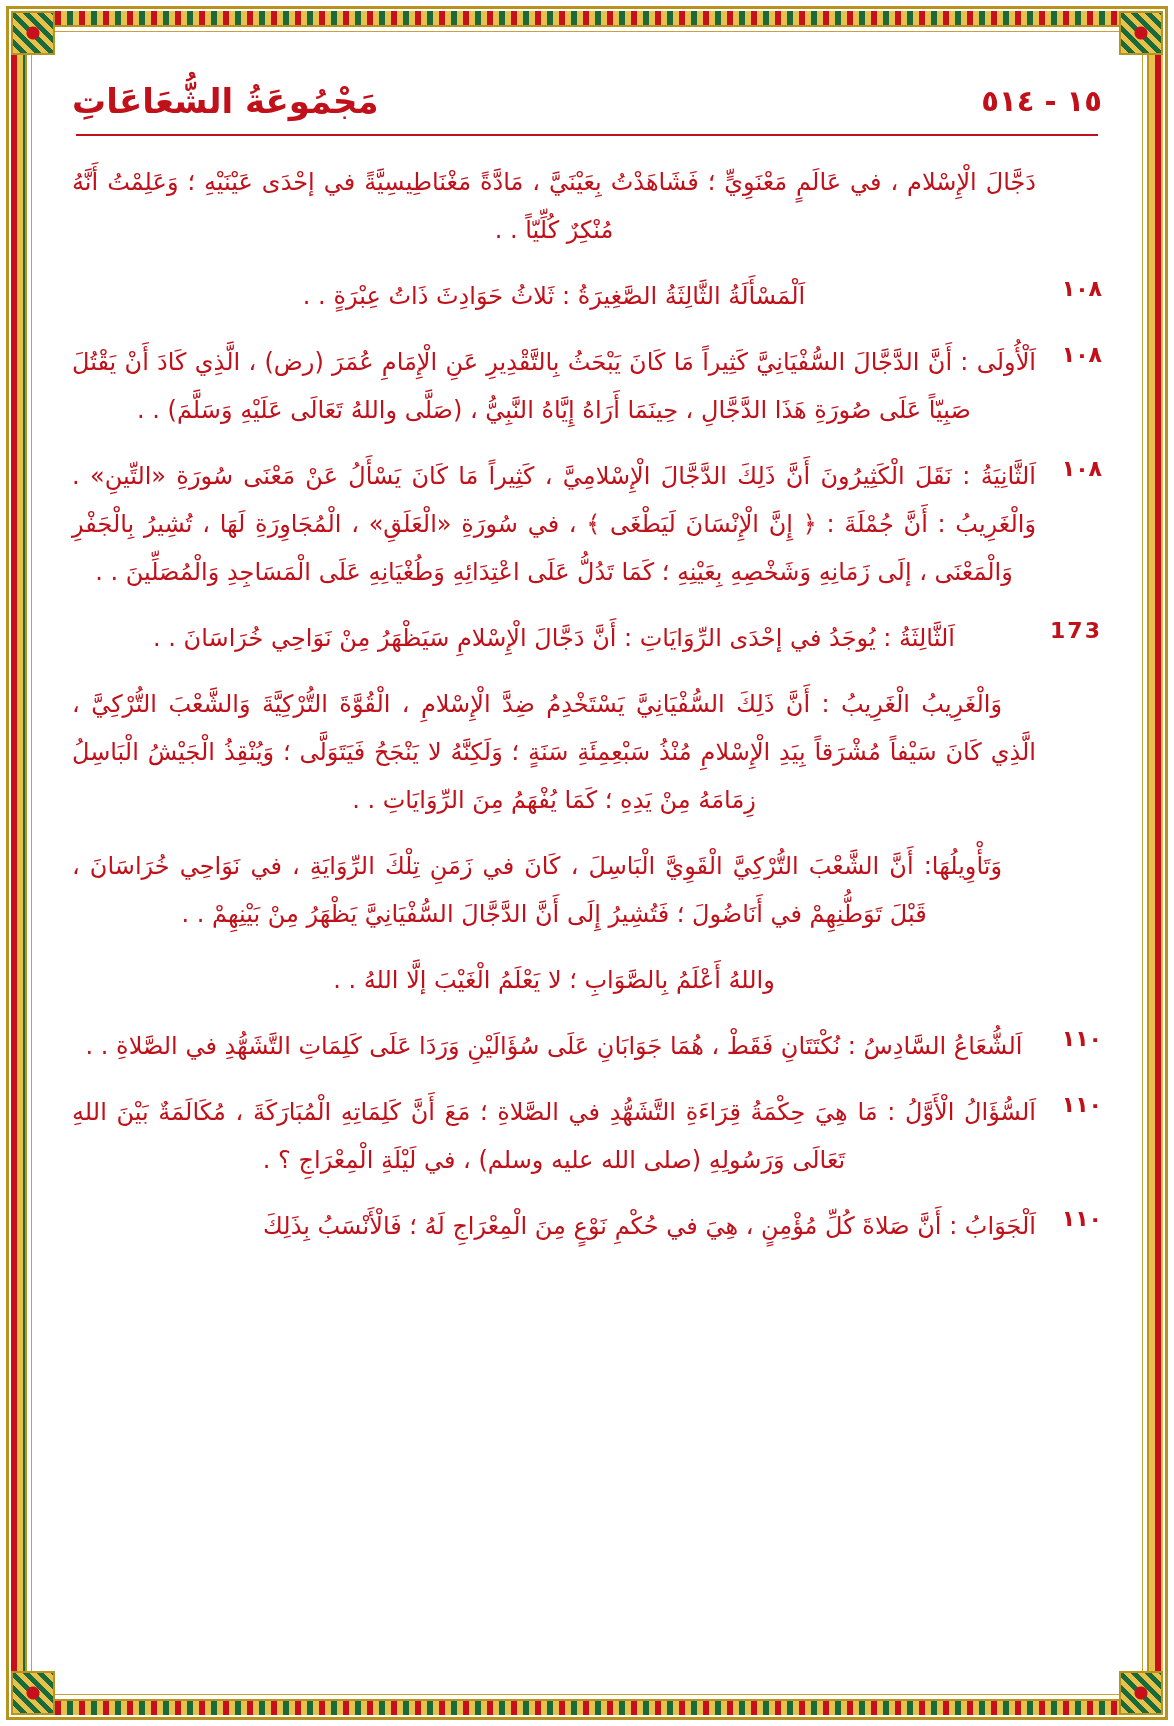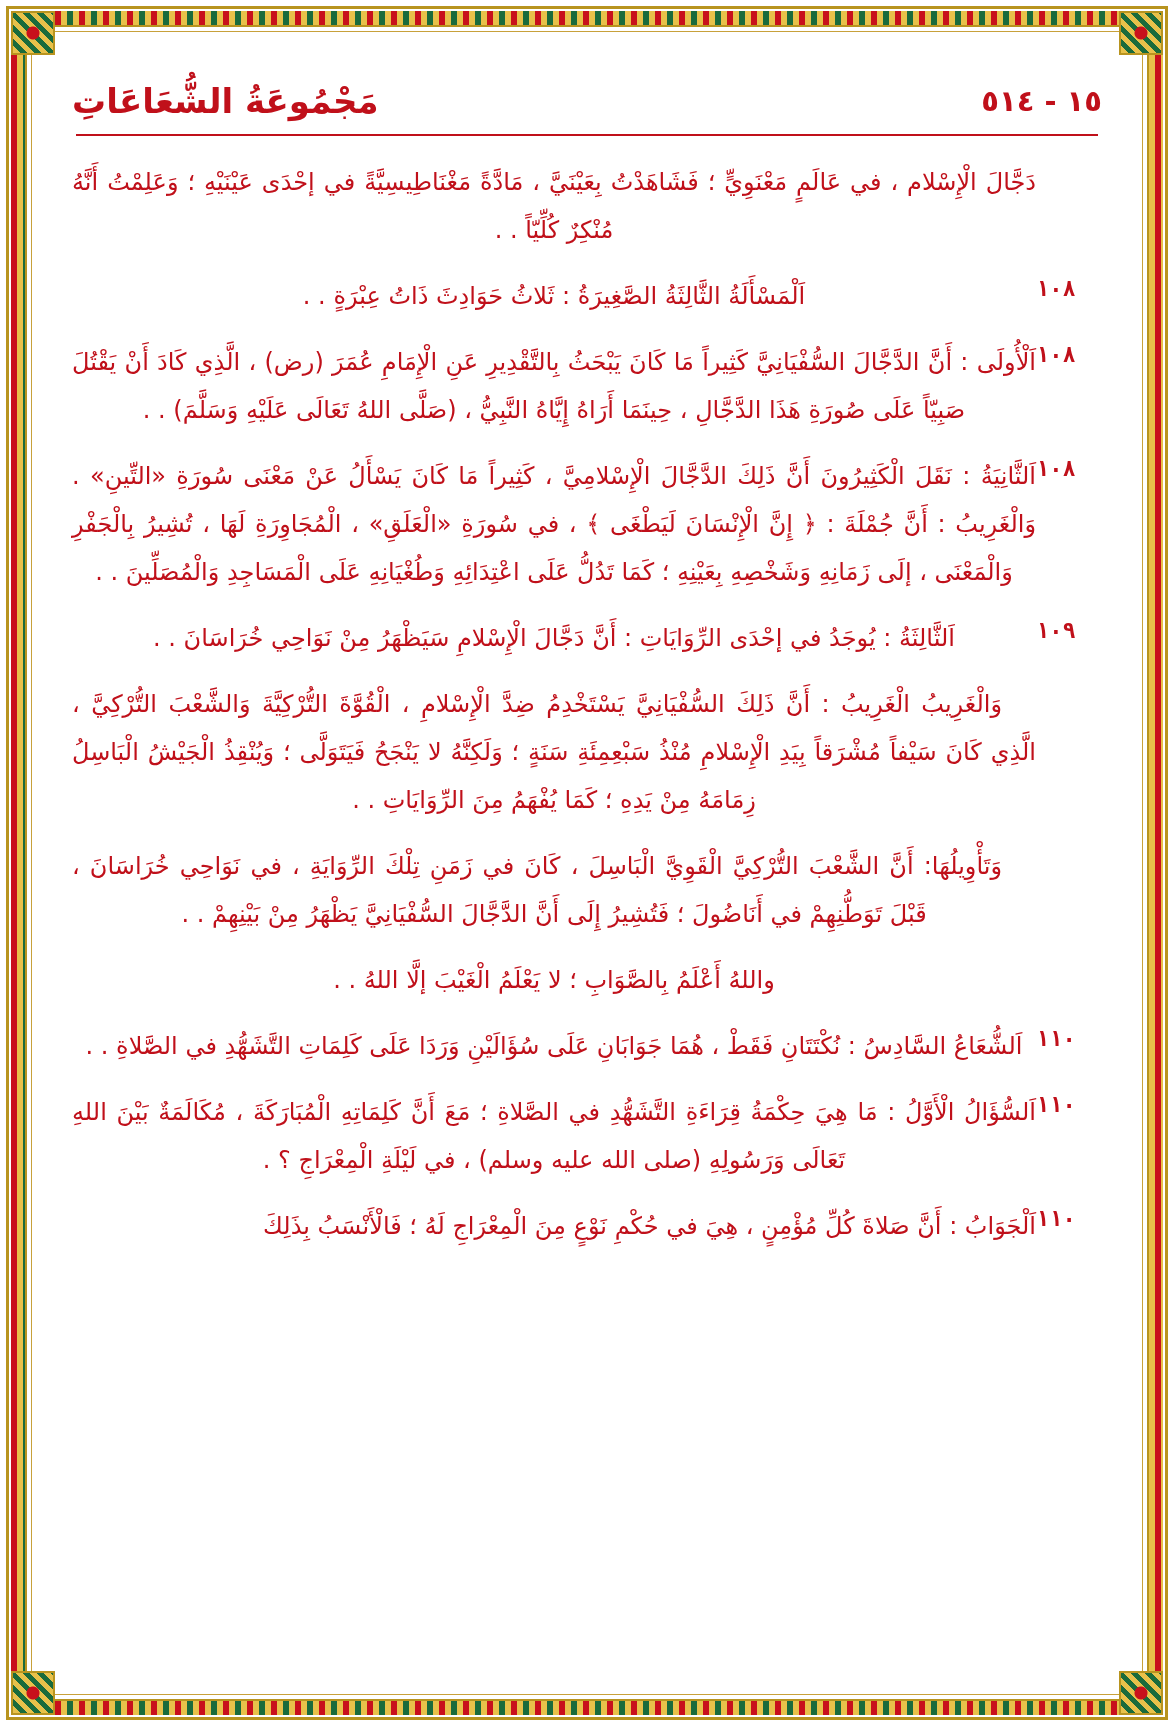--- a/index.html
+++ b/index.html
@@ -121,25 +121,24 @@
     flex-direction: row;
     direction: rtl;
     margin-bottom: 18px;
     align-items: flex-start;
   }
   .num {
     flex: 0 0 66px;
     font-size: 22px;
     font-weight: bold;
     color: #c0101a;
-    text-align: left;
+    text-align: right;
     letter-spacing: 2px;
     padding-top: 4px;
     white-space: nowrap;
-    font-family: Liberation Mono, monospace;
   }
   .num.empty { color: transparent; }
   .body-text {
     flex: 1 1 auto;
     font-size: 24px;
     line-height: 2.0;
     text-align: justify;
     text-align-last: center;
     color: #c0101a;
     direction: rtl;
@@ -178,30 +177,30 @@
       <div class="body-text">دَجَّالَ الْإِسْلام ، في عَالَمٍ مَعْنَوِيٍّ ؛ فَشَاهَدْتُ بِعَيْنَيَّ ، مَادَّةً مَغْنَاطِيسِيَّةً في إحْدَى عَيْنَيْهِ ؛ وَعَلِمْتُ أَنَّهُ مُنْكِرٌ كُلِّيّاً . .</div>
     </div>
 
     <div class="block">
       <div class="num">١٠٨</div>
       <div class="body-text center-last">اَلْمَسْأَلَةُ الثَّالِثَةُ الصَّغِيرَةُ : ثَلاثُ حَوَادِثَ ذَاتُ عِبْرَةٍ . .</div>
     </div>
 
     <div class="block">
       <div class="num">١٠٨</div>
-      <div class="body-text">اَلْأُولَى : أَنَّ الدَّجَّالَ السُّفْيَانِيَّ كَثِيراً مَا كَانَ يَبْحَثُ بِالتَّقْدِيرِ عَنِ الْإِمَامِ عُمَرَ (رض) ، الَّذِي كَادَ أَنْ يَقْتُلَ صَبِيّاً عَلَى صُورَةِ هَذَا الدَّجَّالِ ، حِينَمَا أَرَاهُ إِيَّاهُ النَّبِيُّ ، (صَلَّى اللهُ تَعَالَى عَلَيْهِ وَسَلَّمَ) . .</div>
+      <div class="body-text">اَلْأُولَى : أَنَّ الدَّجَّالَ السُّفْيَانِيَّ كَثِيراً مَا كَانَ يَبْحَثُ بِالتَّقْدِيرِ عَنِ الْإِمَامِ عُمَرَ (رض) ، الَّذِي كَادَ أَنْ يَقْتُلَ صَبِيّاً عَلَى صُورَةِ هَذَا الدَّجَّالِ ، حِينَمَا أَرَاهُ إِيَّاهُ النَّبِيُّ ، (صَلَّى واللهُ تَعَالَى عَلَيْهِ وَسَلَّمَ) . .</div>
     </div>
 
     <div class="block">
       <div class="num">١٠٨</div>
       <div class="body-text">اَلثَّانِيَةُ : نَقَلَ الْكَثِيرُونَ أَنَّ ذَلِكَ الدَّجَّالَ الْإِسْلامِيَّ ، كَثِيراً مَا كَانَ يَسْأَلُ عَنْ مَعْنَى سُورَةِ «التِّينِ» . وَالْغَرِيبُ : أَنَّ جُمْلَةَ : ﴿ إِنَّ الْإِنْسَانَ لَيَطْغَى ﴾ ، في سُورَةِ «الْعَلَقِ» ، الْمُجَاوِرَةِ لَهَا ، تُشِيرُ بِالْجَفْرِ وَالْمَعْنَى ، إلَى زَمَانِهِ وَشَخْصِهِ بِعَيْنِهِ ؛ كَمَا تَدُلُّ عَلَى اعْتِدَائِهِ وَطُغْيَانِهِ عَلَى الْمَسَاجِدِ وَالْمُصَلِّينَ . .</div>
     </div>
 
     <div class="block">
-      <div class="num">١٠٩</div>
+      <div class="num">173</div>
       <div class="body-text">اَلثَّالِثَةُ : يُوجَدُ في إحْدَى الرِّوَايَاتِ : أَنَّ دَجَّالَ الْإِسْلامِ سَيَظْهَرُ مِنْ نَوَاحِي خُرَاسَانَ . .</div>
     </div>
 
     <div class="block">
       <div class="num empty"></div>
       <div class="body-text indent">وَالْغَرِيبُ الْغَرِيبُ : أَنَّ ذَلِكَ السُّفْيَانِيَّ يَسْتَخْدِمُ ضِدَّ الْإِسْلامِ ، الْقُوَّةَ التُّرْكِيَّةَ وَالشَّعْبَ التُّرْكِيَّ ، الَّذِي كَانَ سَيْفاً مُشْرَقاً بِيَدِ الْإِسْلامِ مُنْذُ سَبْعِمِئَةِ سَنَةٍ ؛ وَلَكِنَّهُ لا يَنْجَحُ فَيَتَوَلَّى ؛ وَيُنْقِذُ الْجَيْشُ الْبَاسِلُ زِمَامَهُ مِنْ يَدِهِ ؛ كَمَا يُفْهَمُ مِنَ الرِّوَايَاتِ . .</div>
     </div>
 
     <div class="block">
       <div class="num empty"></div>

